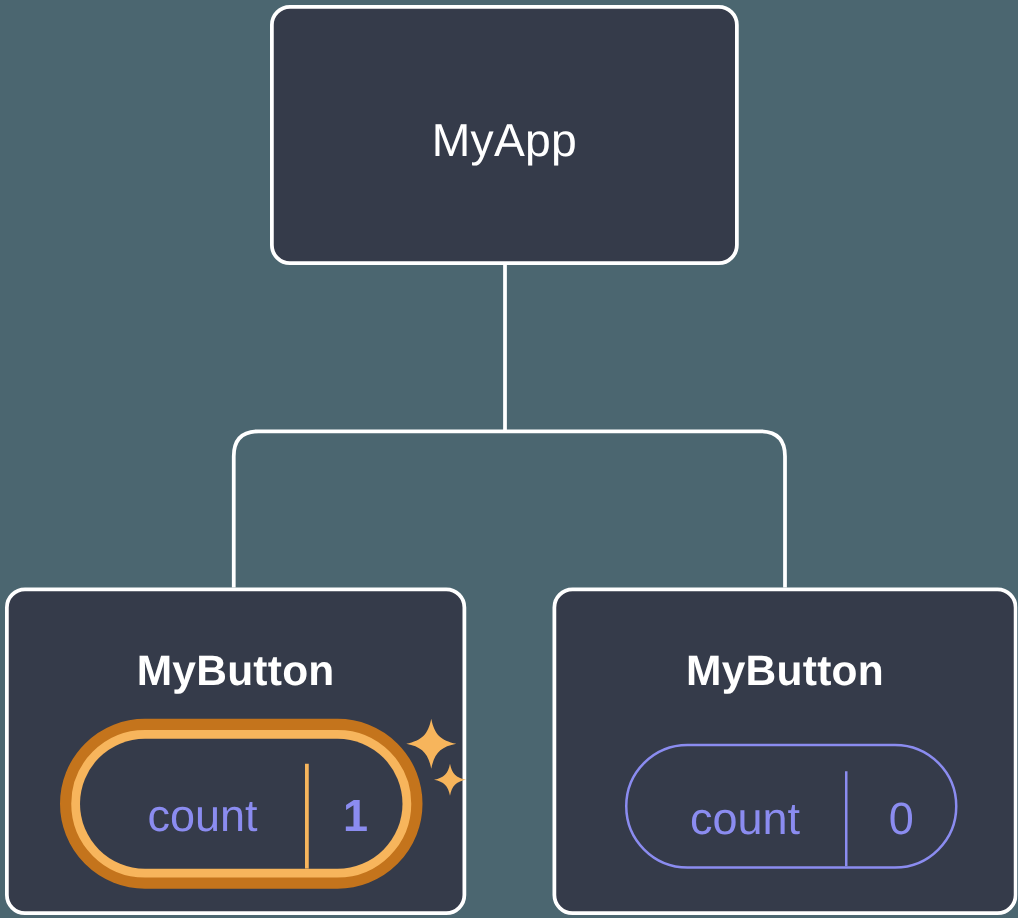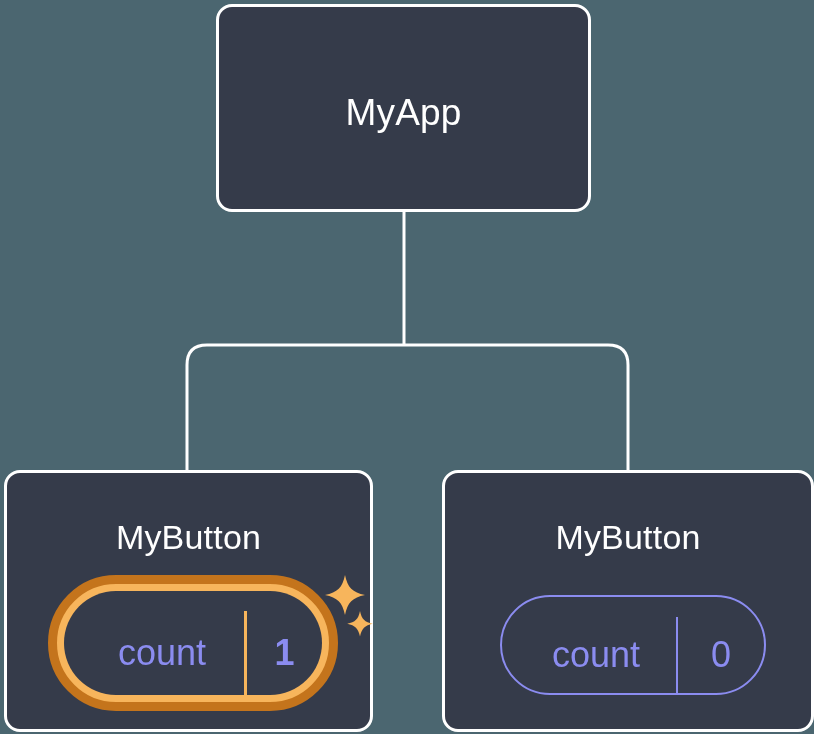--- a/index.html
+++ b/index.html
@@ -66,20 +66,21 @@
   #node-right {
     left: 442px;
     top: 470px;
     width: 372px;
     height: 262px;
   }
   #node-left .node-title,
   #node-right .node-title {
     top: 45px;
     font-size: 34px;
+    font-weight: bold;
   }
 
   
   .pill {
     position: absolute;
     box-sizing: border-box;
     display: flex;
     align-items: stretch;
     border-radius: 999px;
   }

